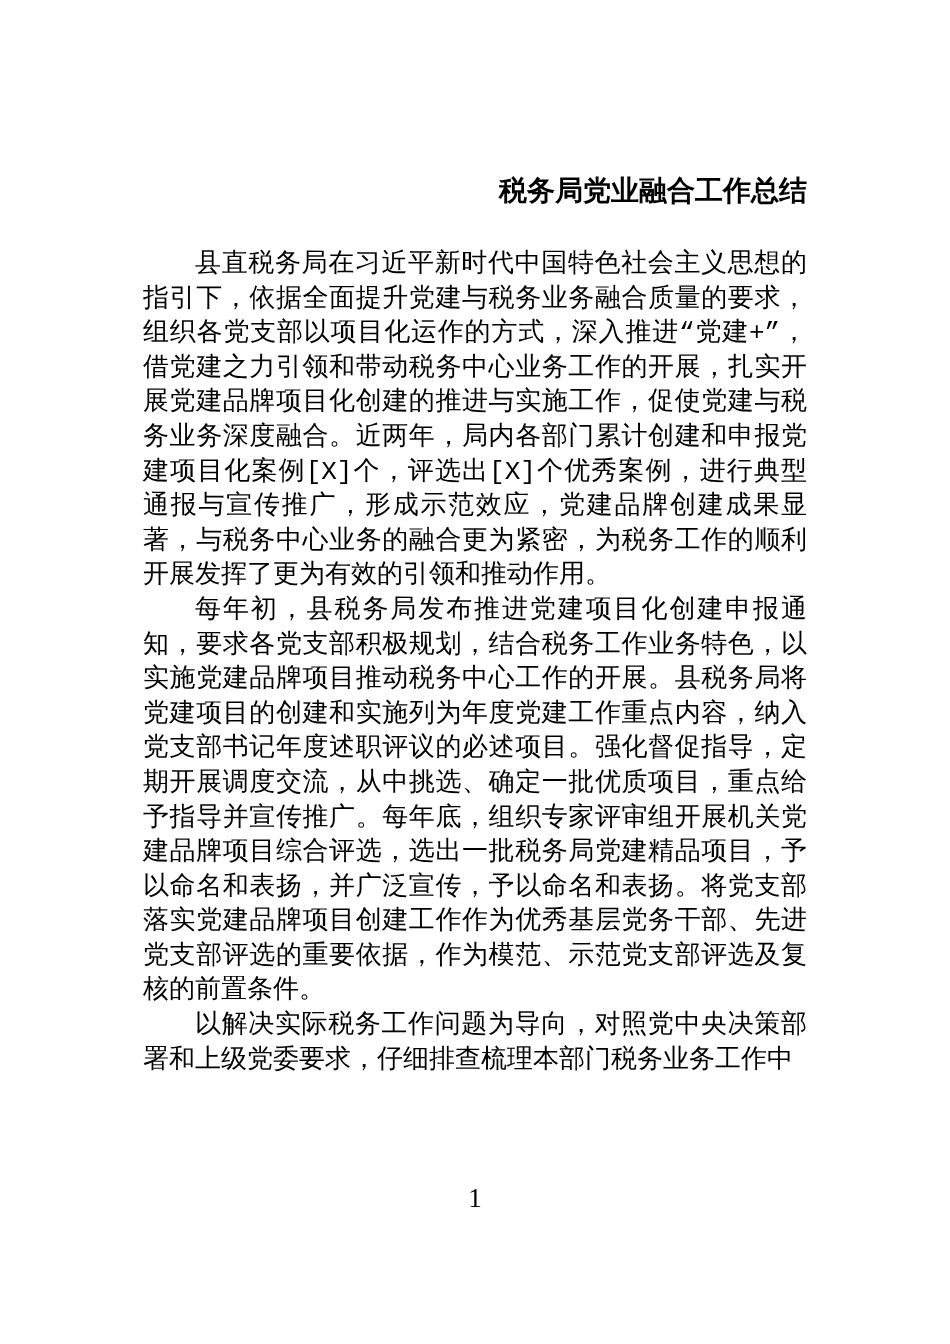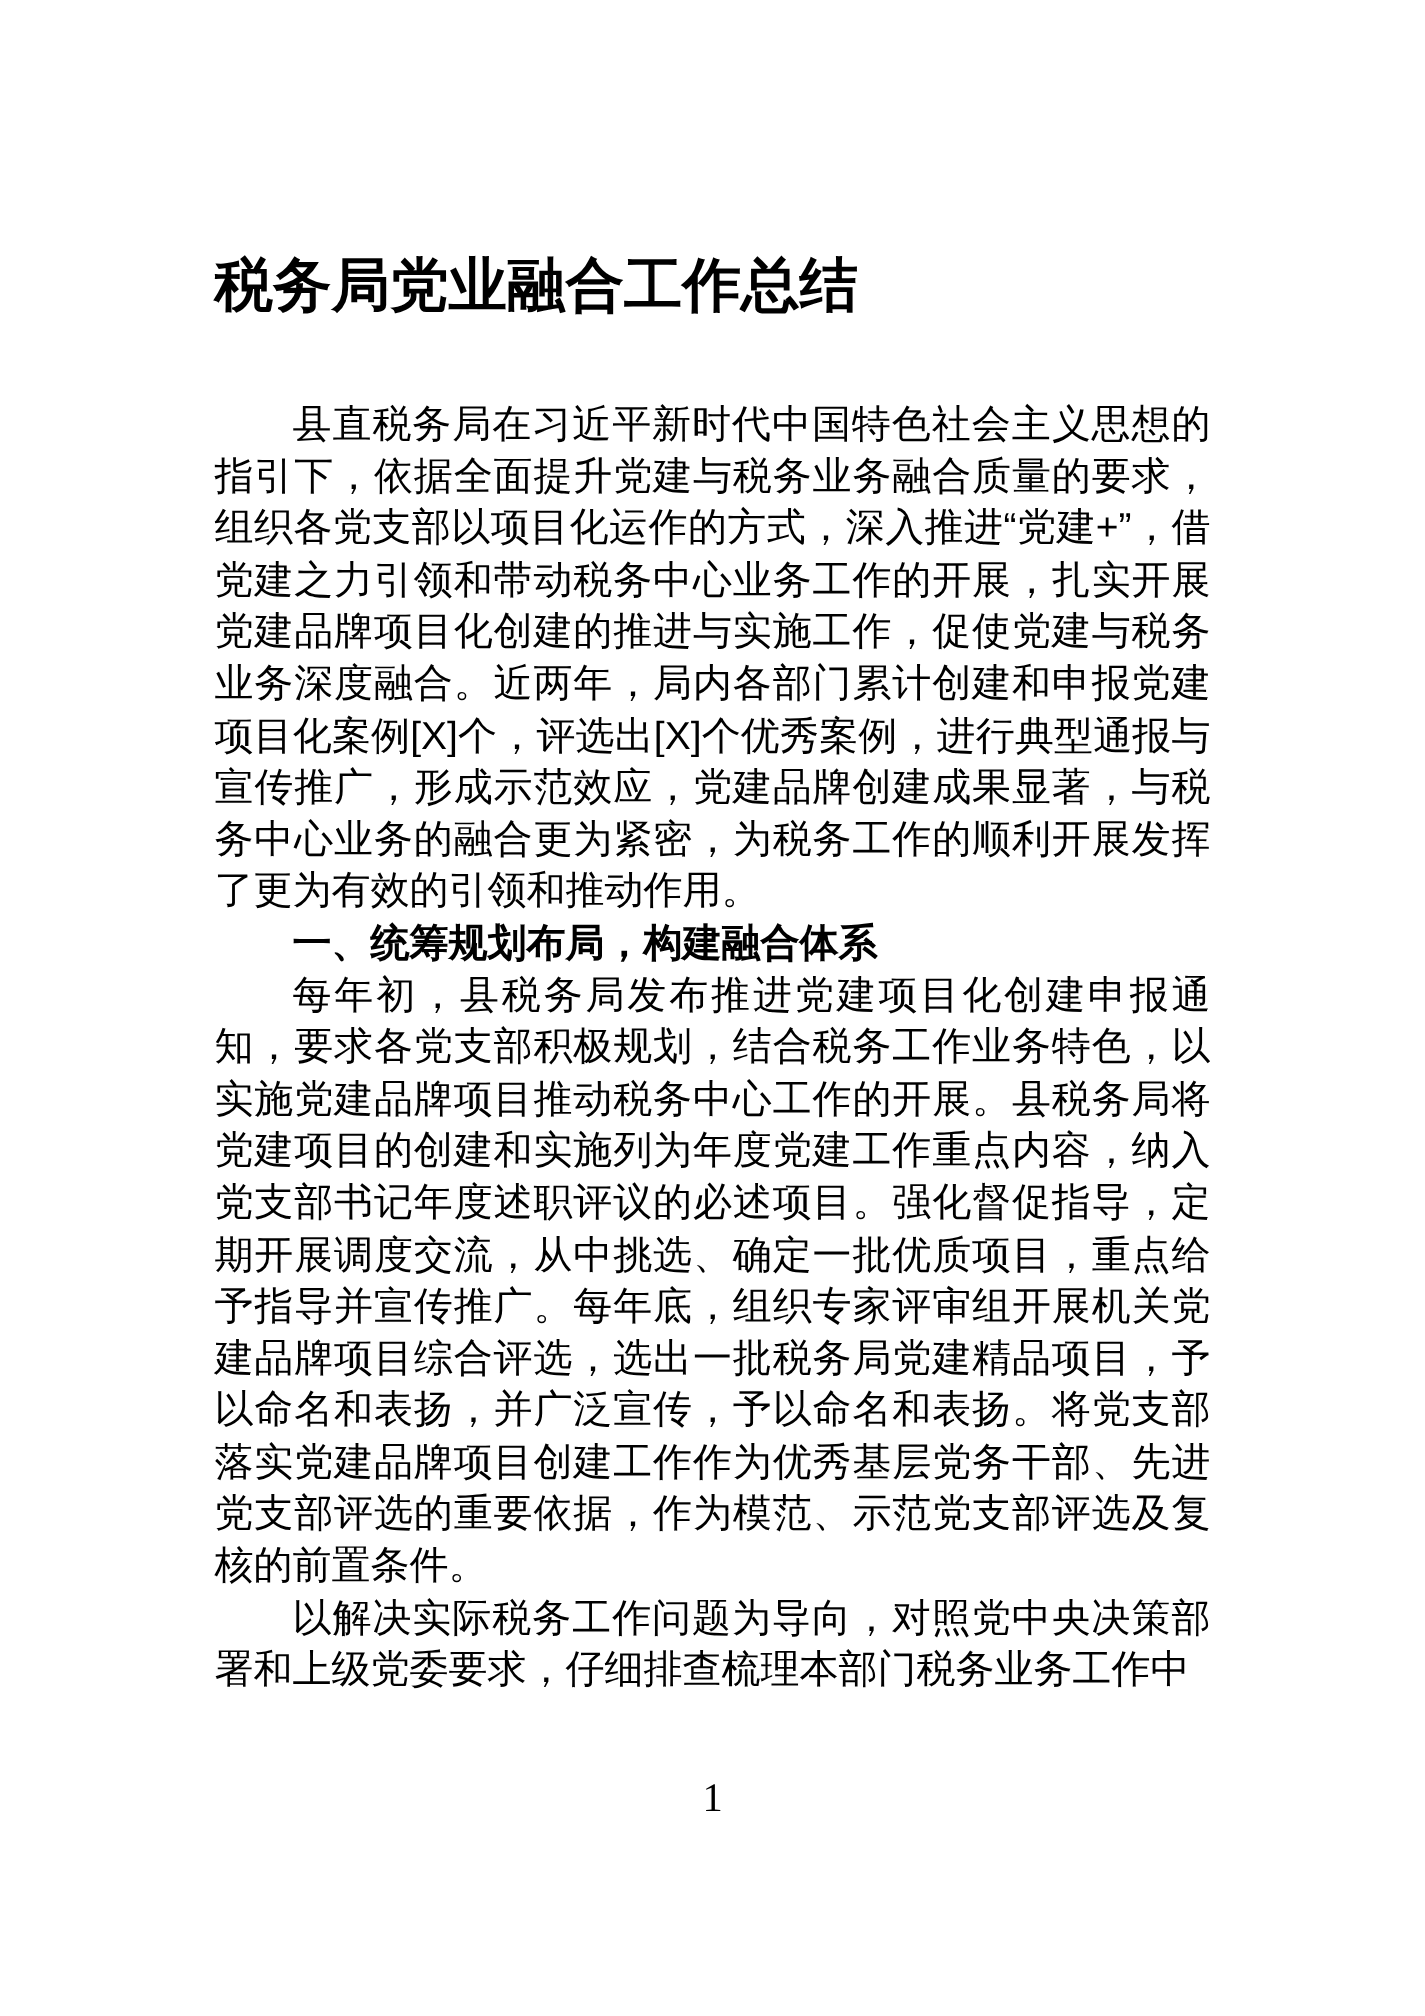--- a/index.html
+++ b/index.html
@@ -15,34 +15,35 @@
     overflow: hidden;
     color: #000000;
     font-family: "Liberation Sans", "DejaVu Sans", sans-serif;
   }
   .doc-title {
     position: absolute;
     top: 164px;
     left: 143px;
     width: 664px;
     margin: 0;
-    text-align: left;
-    font-size: 39px;
+    text-align: right;
+    font-size: 28px;
     font-weight: bold;
     line-height: 54px;
     white-space: nowrap;
   }
   .doc-body {
     position: absolute;
-    top: 265px;
+    top: 247px;
     left: 143px;
     width: 664px;
     font-size: 26px;
     line-height: 34.6px;
     text-align: justify;
+    font-family: Liberation Mono, monospace;
   }
   .para {
     margin: 0;
     text-indent: 2em;
   }
   .heading {
     margin: 0;
     text-indent: 2em;
     font-weight: bold;
     text-align: left;
@@ -60,20 +61,19 @@
 </style>
 </head>
 <body>
 
 <div class="page">
 
   <h1 class="doc-title">税务局党业融合工作总结</h1>
 
   <div class="doc-body">
     <p class="para">县直税务局在习近平新时代中国特色社会主义思想的指引下，依据全面提升党建与税务业务融合质量的要求，组织各党支部以项目化运作的方式，深入推进“党建+”，借党建之力引领和带动税务中心业务工作的开展，扎实开展党建品牌项目化创建的推进与实施工作，促使党建与税务业务深度融合。近两年，局内各部门累计创建和申报党建项目化案例[X]个，评选出[X]个优秀案例，进行典型通报与宣传推广，形成示范效应，党建品牌创建成果显著，与税务中心业务的融合更为紧密，为税务工作的顺利开展发挥了更为有效的引领和推动作用。</p>
-    <p class="heading">一、统筹规划布局，构建融合体系</p>
     <p class="para">每年初，县税务局发布推进党建项目化创建申报通知，要求各党支部积极规划，结合税务工作业务特色，以实施党建品牌项目推动税务中心工作的开展。县税务局将党建项目的创建和实施列为年度党建工作重点内容，纳入党支部书记年度述职评议的必述项目。强化督促指导，定期开展调度交流，从中挑选、确定一批优质项目，重点给予指导并宣传推广。每年底，组织专家评审组开展机关党建品牌项目综合评选，选出一批税务局党建精品项目，予以命名和表扬，并广泛宣传，予以命名和表扬。将党支部落实党建品牌项目创建工作作为优秀基层党务干部、先进党支部评选的重要依据，作为模范、示范党支部评选及复核的前置条件。</p>
     <p class="para">以解决实际税务工作问题为导向，对照党中央决策部署和上级党委要求，仔细排查梳理本部门税务业务工作中</p>
   </div>
 
   <div class="page-number">1</div>
 
 </div>
 
 </body></html>

